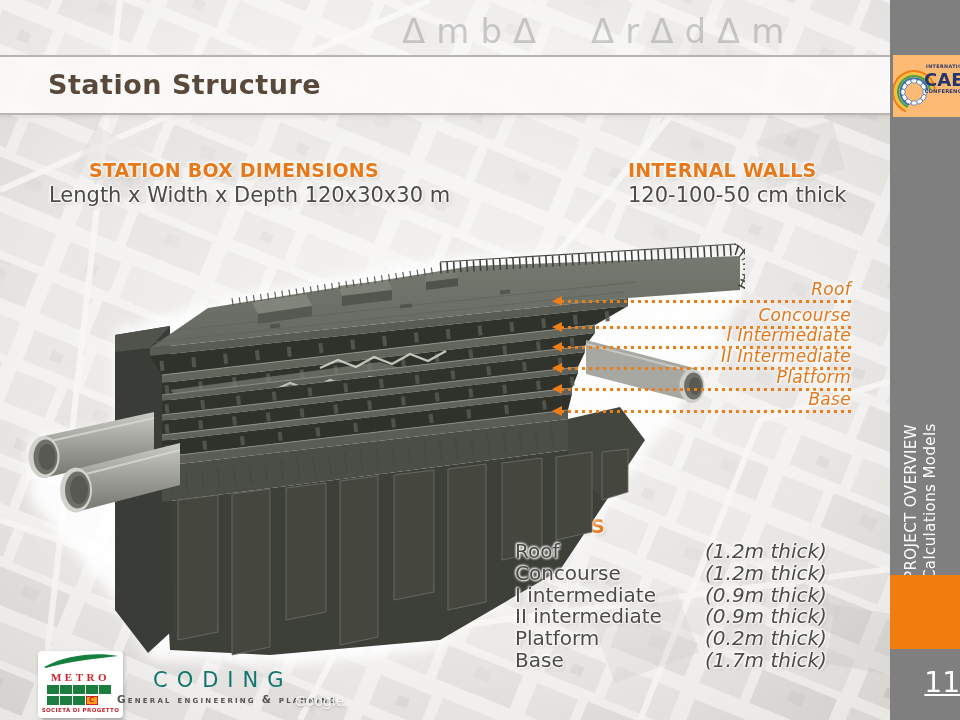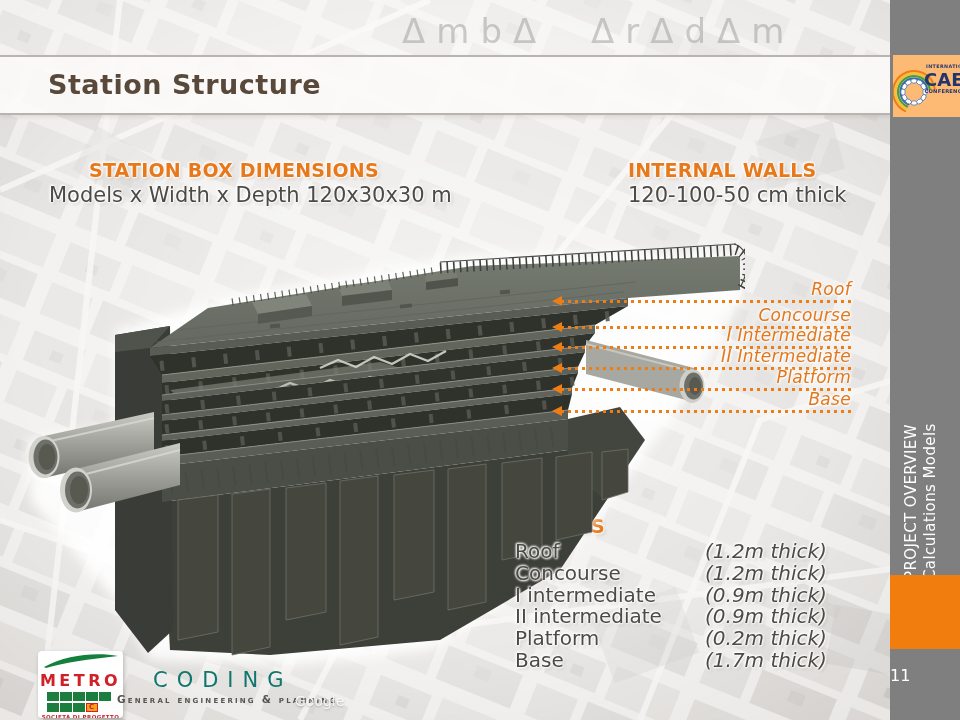--- a/index.html
+++ b/index.html
@@ -71,33 +71,33 @@
 
   
   .sidebar{left:890px;top:0;width:70px;height:720px;background:#7f7f7f;z-index:50;}
   .sidebar-vertical{
     left:822px;top:460px;width:200px;height:40px;z-index:55;
     transform:rotate(-90deg);color:#fff;font-size:15px;line-height:19px;
     letter-spacing:.4px;white-space:nowrap;
   }
   .sidebar-accent{left:890px;top:575px;width:70px;height:74px;background:#f07d0e;z-index:55;}
   .page-number{
-    left:890px;top:666px;width:70px;text-align:left;z-index:56;
-    color:#fff;font-size:16px;
+    left:890px;top:666px;width:70px;text-align:right;z-index:56;
+    color:#fff;font-size:28px;text-decoration:underline;
   }
 
   
   .cae-box{left:893px;top:55px;width:67px;height:62px;background:#fdba74;z-index:60;}
 
   
   .metro-box{
     left:38px;top:651px;width:85px;height:67px;background:#fff;border-radius:4px;
     z-index:45;box-shadow:1px 2px 4px rgba(0,0,0,.25);overflow:hidden;text-align:center;
   }
-  .metro-name{font-size:16px;font-weight:bold;color:#d02028;letter-spacing:3.5px;margin-top:-2px;}
+  .metro-name{font-size:11px;font-weight:bold;color:#d02028;letter-spacing:3.5px;margin-top:-2px;font-family:Liberation Serif, serif;}
   .metro-grid{display:flex;flex-wrap:wrap;width:68px;margin:2px auto 0;}
   .metro-sq{width:12px;height:9px;background:#1c7e3e;margin:0 1px 1.5px 0;}
   .metro-sq.orange{background:#f6a11a;border:1px solid #d02028;box-sizing:border-box;
     font-size:7px;font-weight:bold;color:#d02028;line-height:7px;}
   .metro-sub{font-size:5.5px;color:#c4242b;letter-spacing:.4px;margin-top:1px;font-weight:bold;}
   .coding-name{
     left:153px;top:668px;font-size:21px;color:#0f766e;letter-spacing:9px;z-index:45;
   }
   .coding-sub{
     left:117px;top:693px;font-size:10.5px;color:#55534f;letter-spacing:2.2px;
@@ -153,21 +153,21 @@
   <rect x="0" y="0" width="960" height="57" fill="#ffffff" opacity="0.35"></rect>
 </svg>
 
 <div class="abs brand-watermark">ΔmbΔ ΔrΔdΔm</div>
 
 <div class="abs title-band">
   <div class="title-text">Station Structure</div>
 </div>
 
 <div class="abs orange-h halo" style="left:49px;top:159px;margin-left:40px;">STATION BOX DIMENSIONS</div>
-<div class="abs gray-v halo" style="left:49px;top:183px;font-size:21px;">Models x Width x Depth 120x30x30 m</div>
+<div class="abs gray-v halo" style="left:49px;top:183px;font-size:21px;">Length x Width x Depth 120x30x30 m</div>
 <div class="abs orange-h halo" style="left:628px;top:159px;">INTERNAL WALLS</div>
 <div class="abs gray-v halo" style="left:628px;top:183px;font-size:21px;">120-100-50 cm thick</div>
 
 <svg id="model" width="725" height="440" viewBox="0 0 725 440">
   <defs>
     <filter id="soft" x="-20%" y="-20%" width="140%" height="140%">
         <feGaussianBlur stdDeviation="6"></feGaussianBlur>
       </filter>
     <linearGradient id="roofGrad" x1="0" y1="0" x2="0" y2="1">
       <stop offset="0" stop-color="#757a71"></stop>

